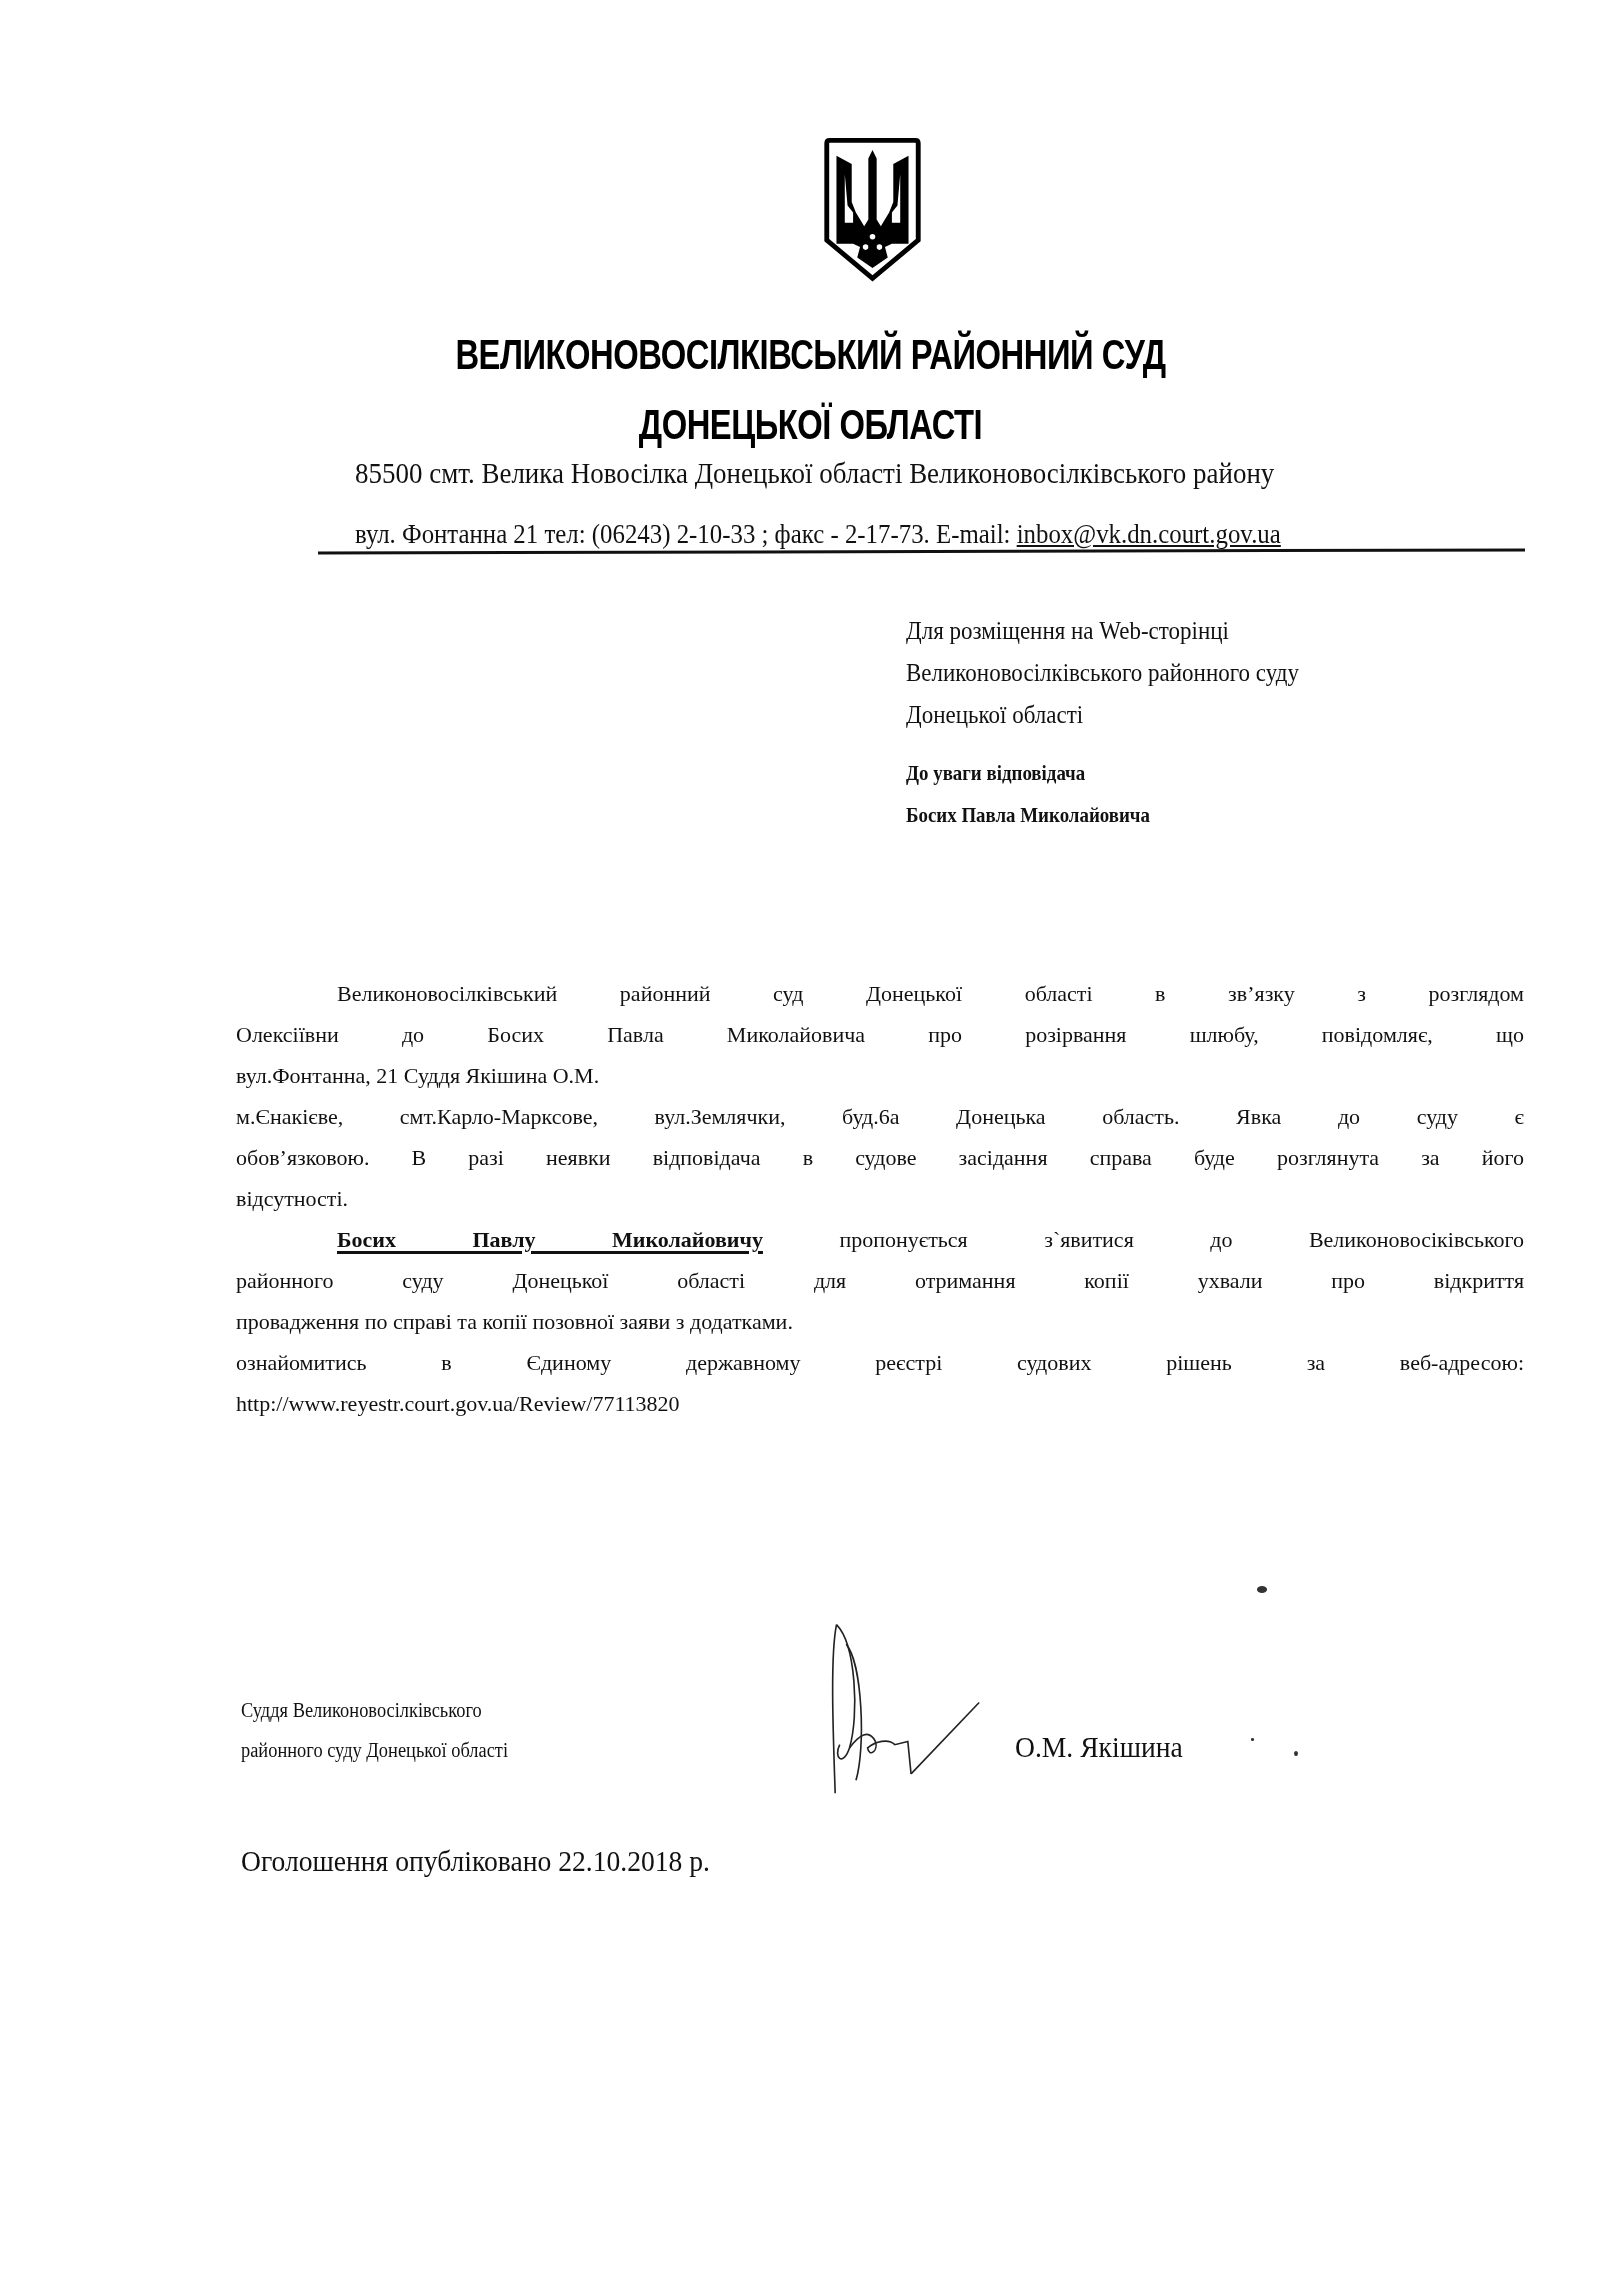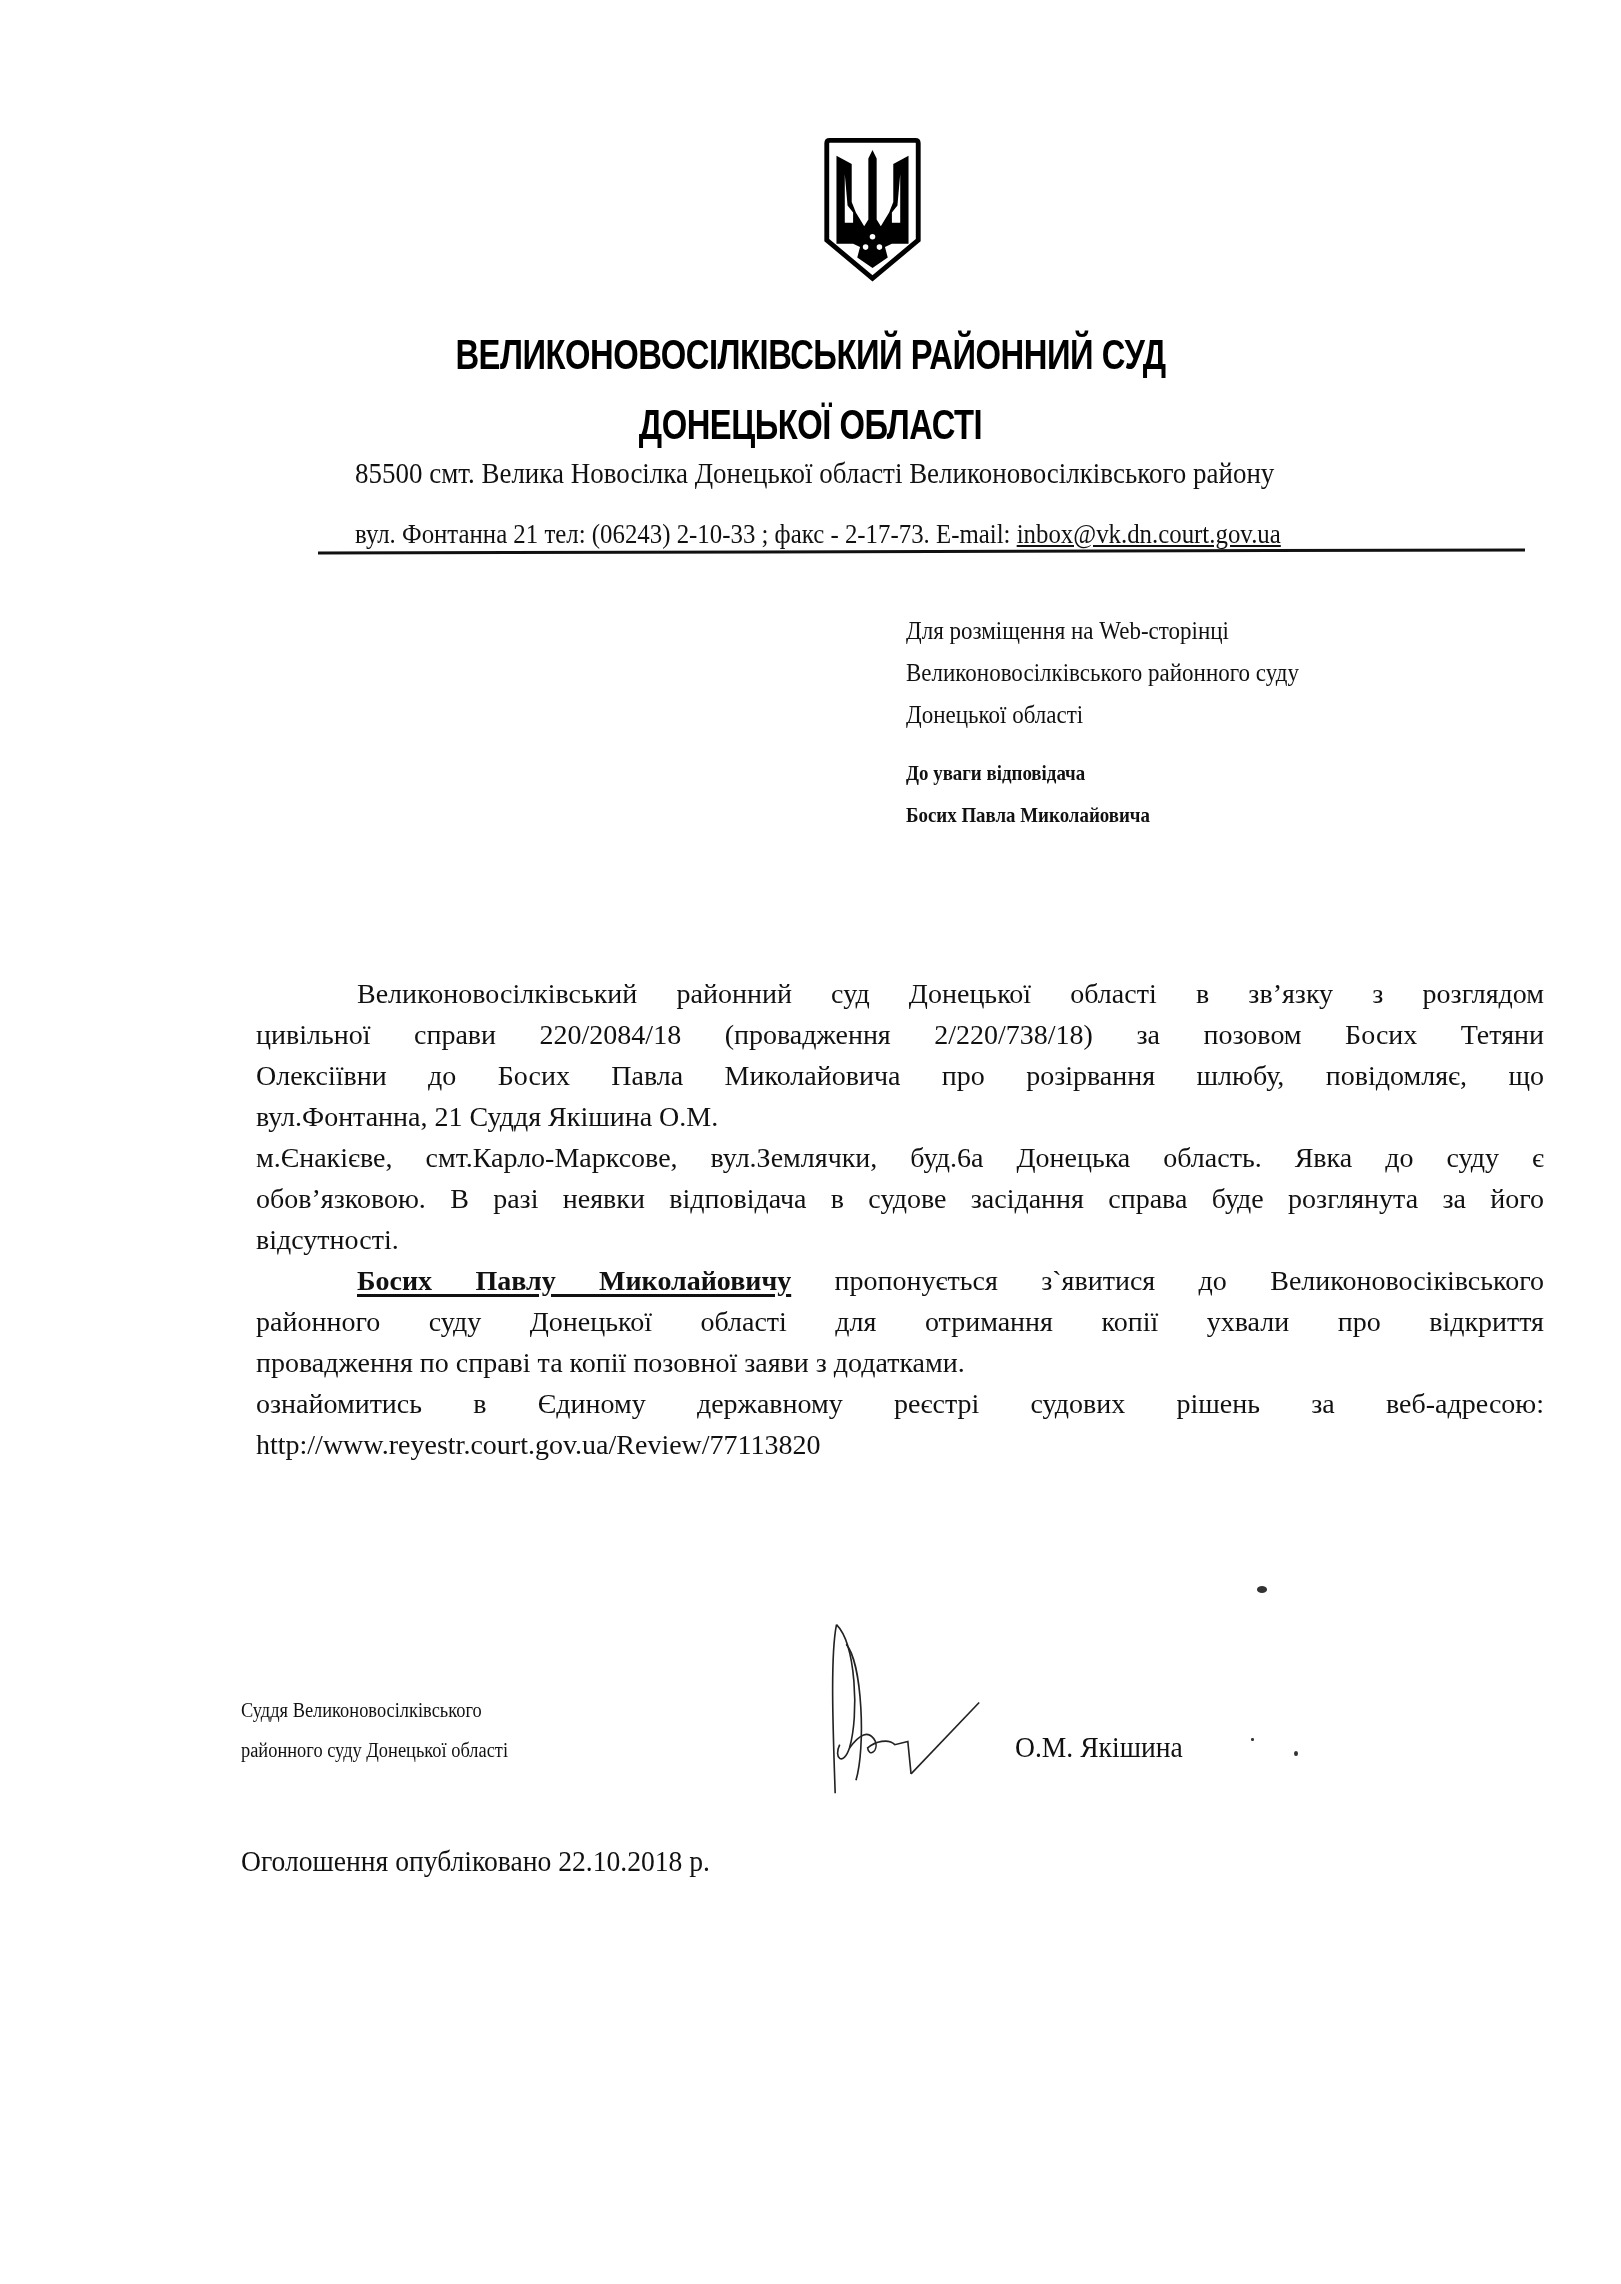--- a/index.html
+++ b/index.html
@@ -16,21 +16,21 @@
     .addr.l1 { top: 457px; transform: scaleX(0.93); }
     .addr.l2 { top: 519px; font-size: 27px; transform: scaleX(0.92); }
     .addr .email { text-decoration: underline; }
     .header-rule { position: absolute; left: 318px; top: 550px; width: 1207px; height: 3.2px; background: #111; transform: rotate(-0.15deg); }
 
     .recipient { position: absolute; left: 906px; top: 610px; font-size: 25px; line-height: 42px; }
     .recipient div { white-space: nowrap; transform: scaleX(0.92); transform-origin: left; }
     .attention { position: absolute; left: 906px; top: 752px; font-size: 21px; line-height: 42px; font-weight: bold; }
     .attention div { white-space: nowrap; transform: scaleX(0.9); transform-origin: left; }
 
-    .body { position: absolute; left: 256px; top: 973px; width: 1288px; font-size: 28px; line-height: 41px; text-align: justify; }
+    .body { position: absolute; left: 236px; top: 973px; width: 1288px; font-size: 22px; line-height: 41px; text-align: justify; }
     .body .ln { display: block; text-align: justify; text-align-last: justify; white-space: nowrap; }
     .body .ln.last { text-align-last: left; }
     .body .ind { padding-left: 101px; }
     .bu { font-weight: bold; text-decoration: underline; text-decoration-thickness: 3.2px; text-underline-offset: 3.9px; }
 
     .sign-block { position: absolute; left: 241px; top: 1690px; font-size: 20px; line-height: 40px; }
     .sign-block div { white-space: nowrap; transform: scaleX(0.92); transform-origin: left; }
     .signature { position: absolute; left: 830px; top: 1618px; width: 214px; height: 182px; }
     .judge-name { position: absolute; left: 1015px; top: 1730px; font-size: 30px; white-space: nowrap; transform: scaleX(0.92); transform-origin: left; }
     .published { position: absolute; left: 241px; top: 1844px; font-size: 30px; white-space: nowrap; transform: scaleX(0.92); transform-origin: left; }
@@ -66,21 +66,20 @@
     <div>Донецької області</div>
   </div>
   <div class="attention">
     <div>До уваги відповідача</div>
     <div>Босих Павла Миколайовича</div>
   </div>
 
   <div class="body">
     <div>
       <span class="ln ind">Великоновосілківський районний суд Донецької області в зв’язку з розглядом</span>
-      <span class="ln">цивільної справи 220/2084/18 (провадження 2/220/738/18) за позовом Босих Тетяни</span>
       <span class="ln">Олексіївни до Босих Павла Миколайовича про розірвання шлюбу,  повідомляє, що</span>
       <span class="ln last">вул.Фонтанна, 21 Суддя Якішина О.М.</span>
     </div>
     <div>
       <span class="ln">м.Єнакієве, смт.Карло-Марксове, вул.Землячки, буд.6а Донецька область. Явка до суду є</span>
       <span class="ln">обов’язковою. В разі неявки відповідача в судове засідання справа буде розглянута за його</span>
       <span class="ln last">відсутності.</span>
     </div>
     <div>
       <span class="ln ind"><span class="bu">Босих Павлу Миколайовичу</span><span> пропонується з`явитися до Великоновосіківського</span></span>

